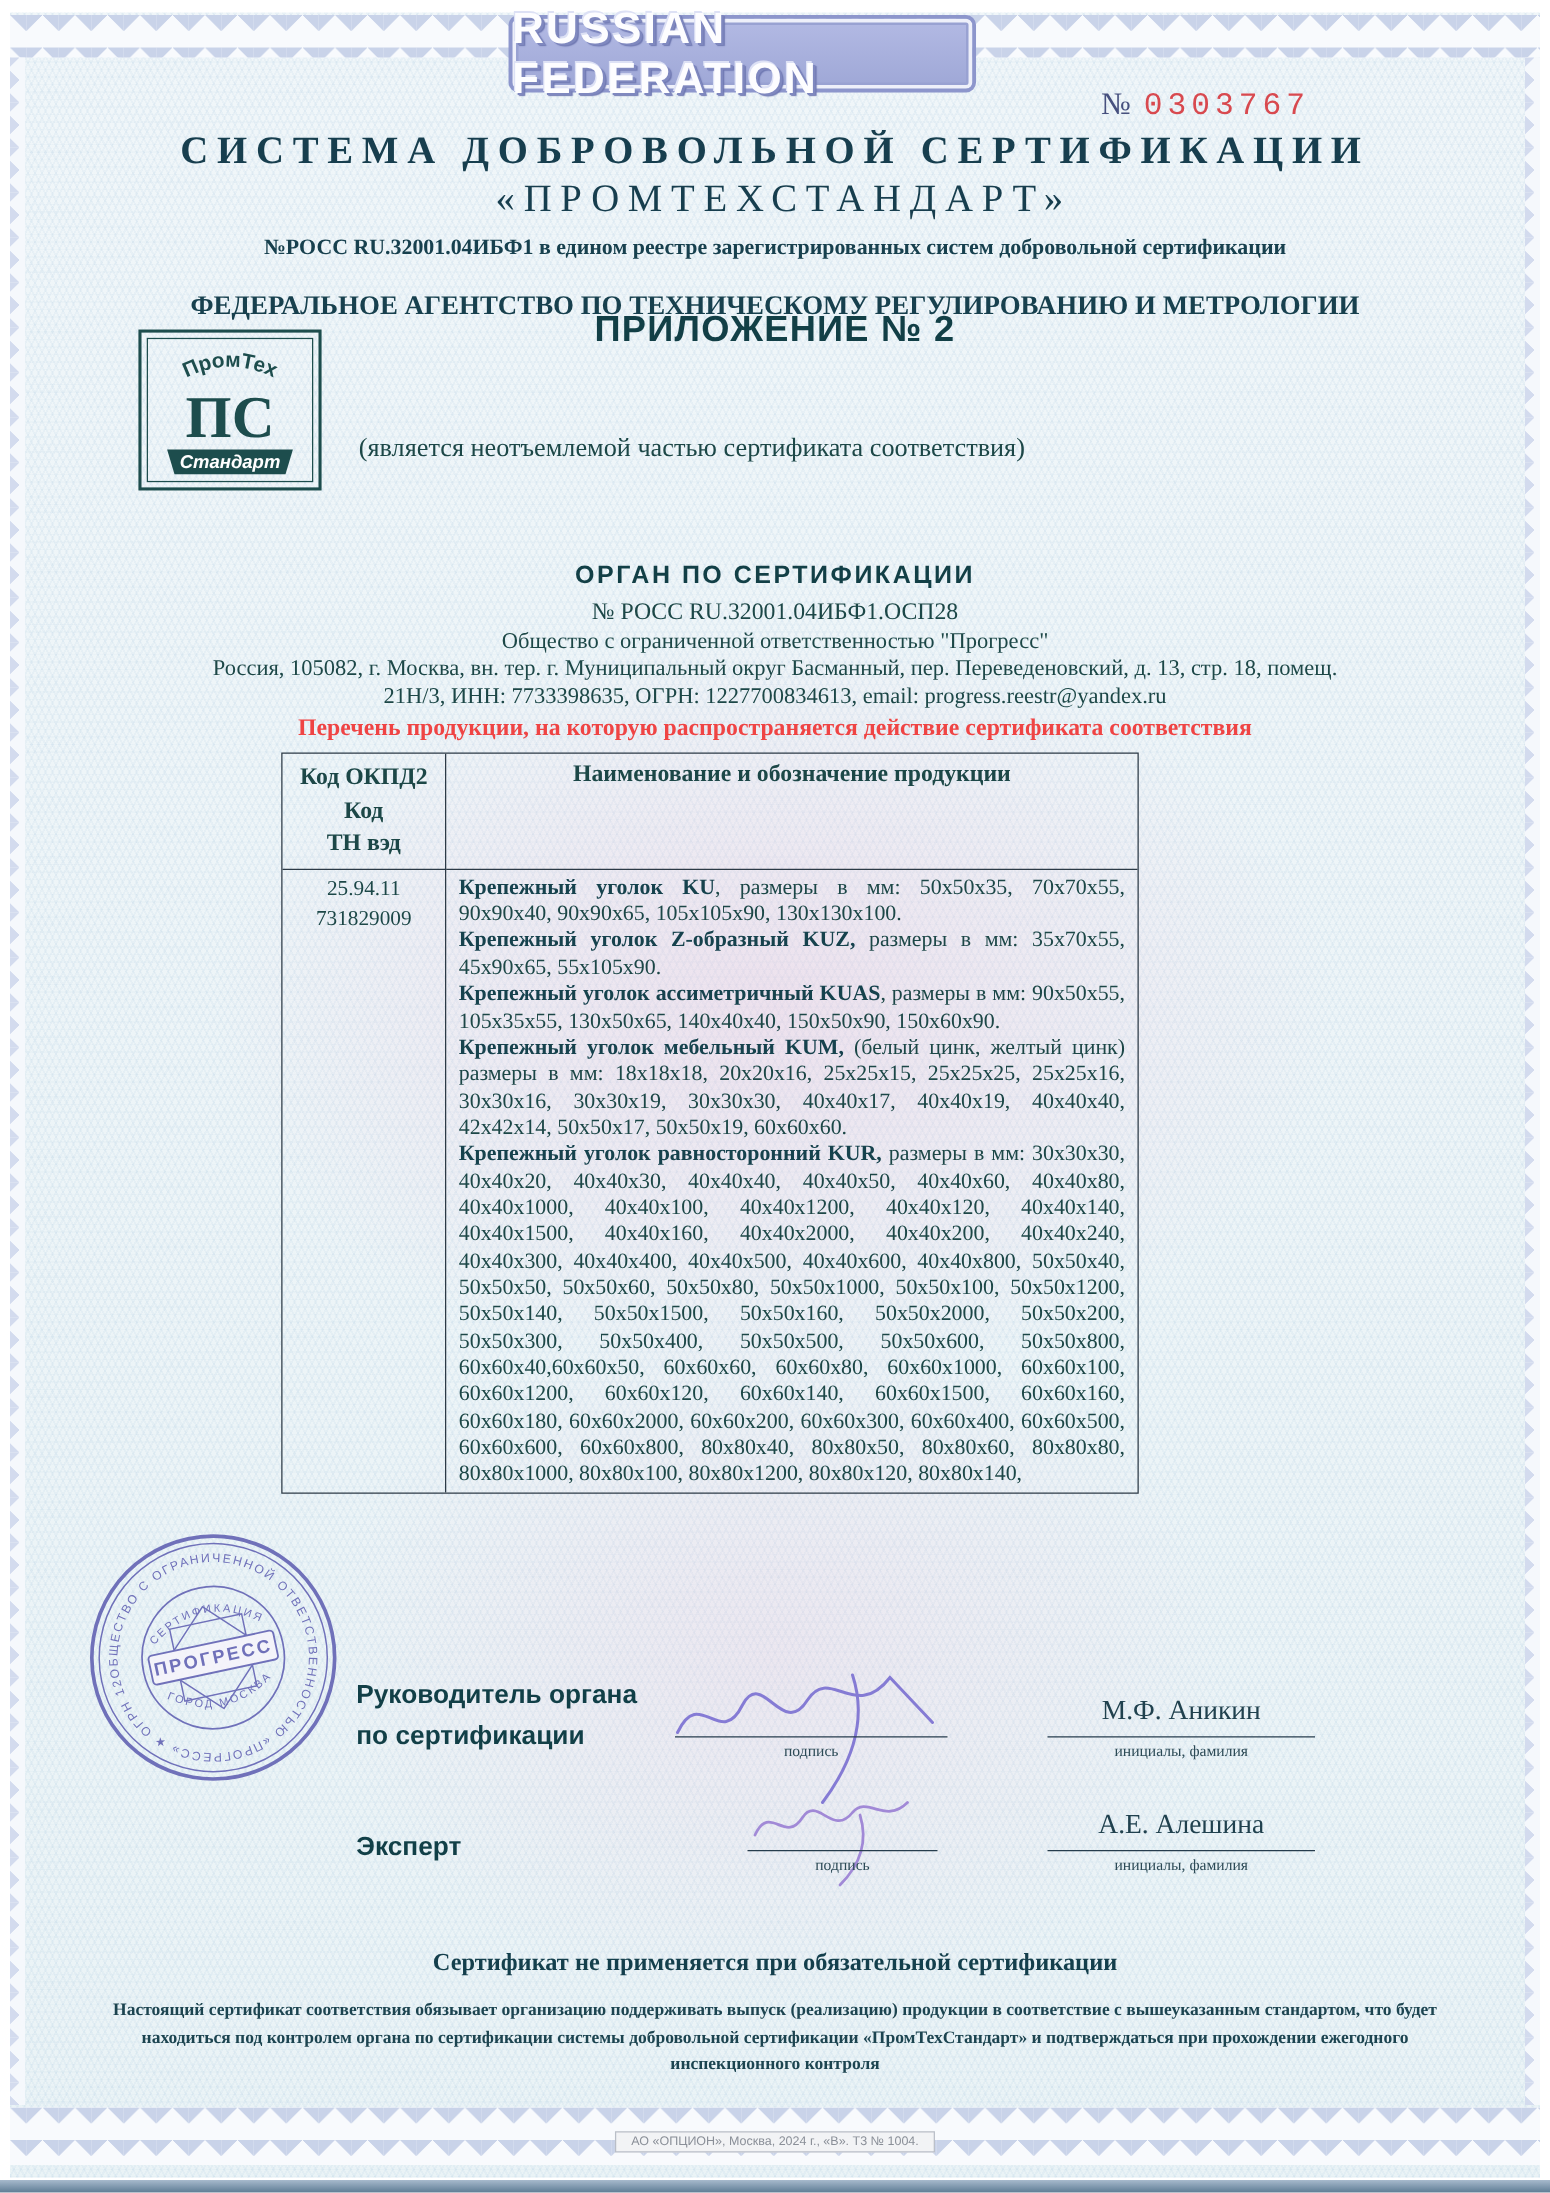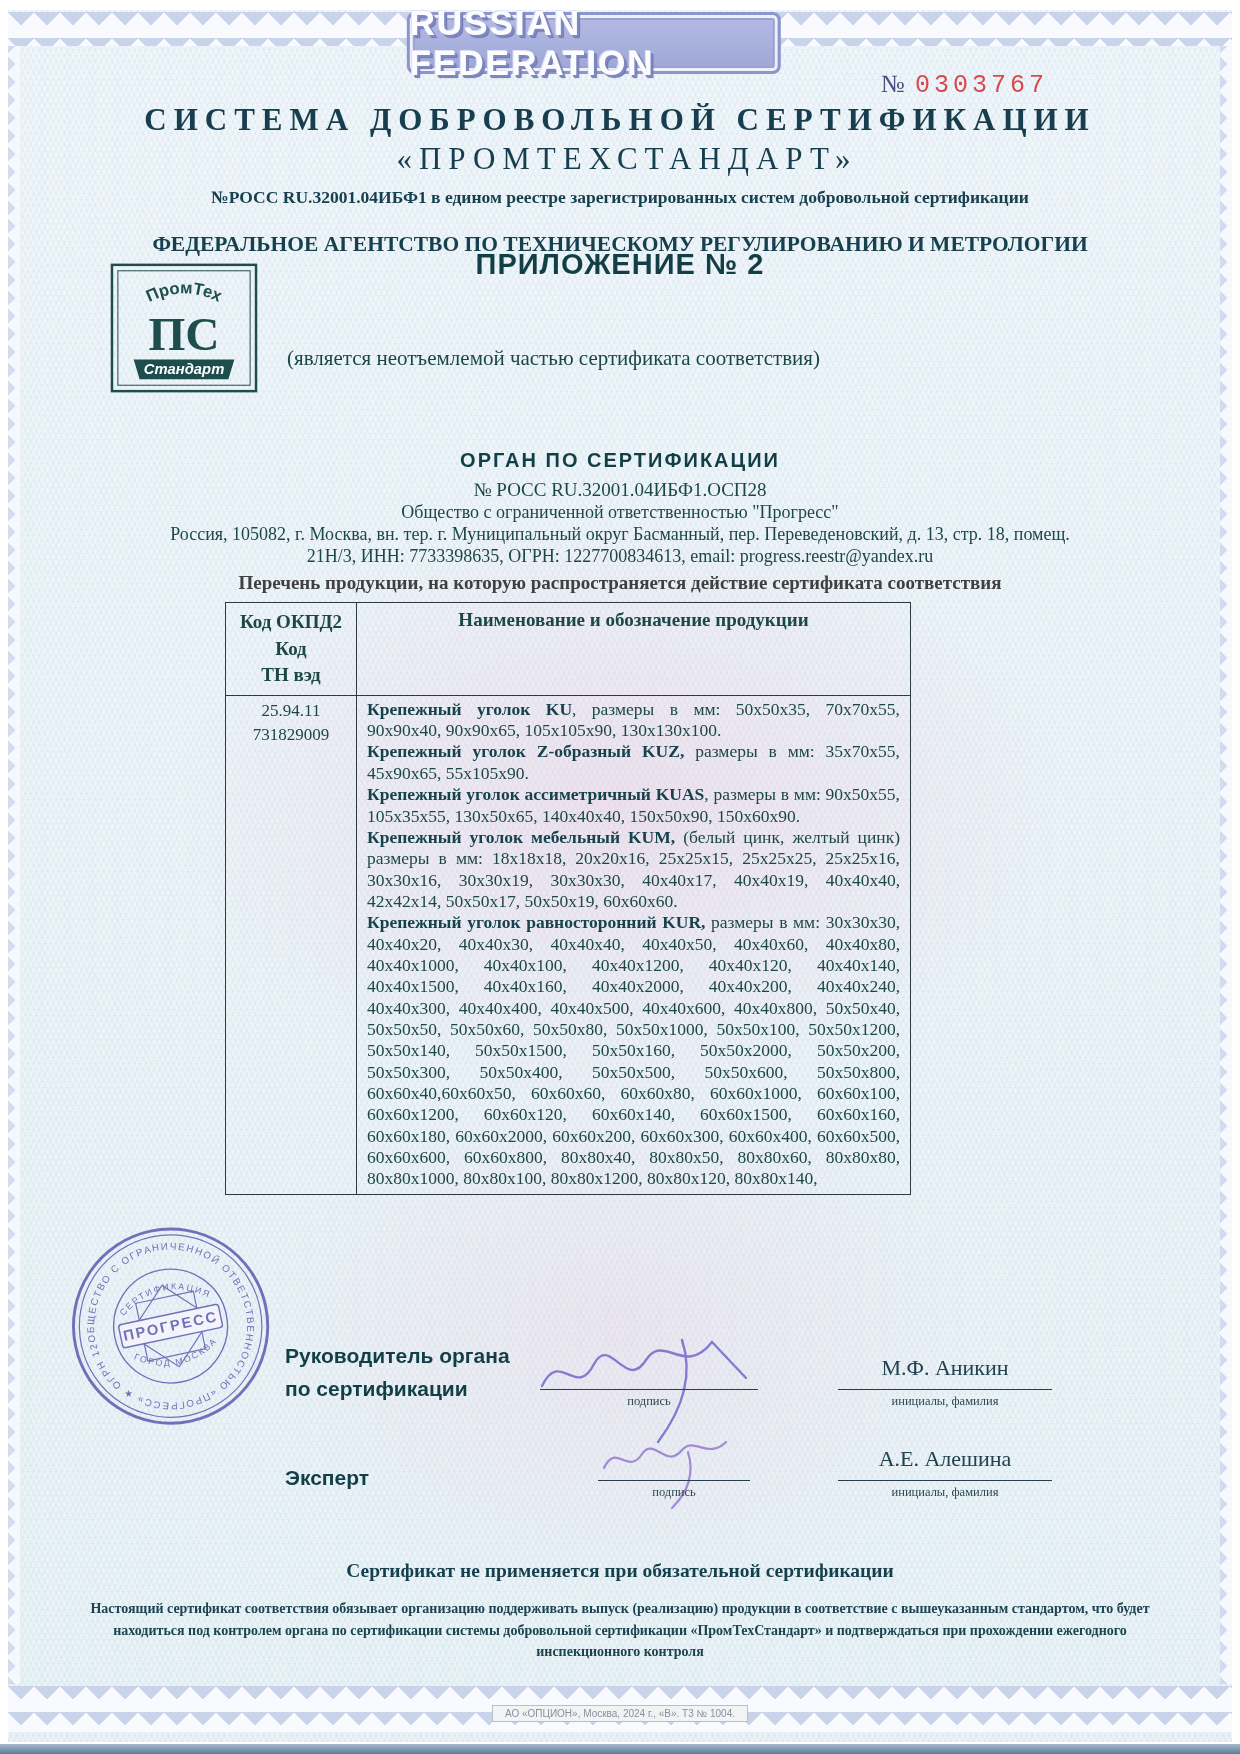--- a/index.html
+++ b/index.html
@@ -47,21 +47,21 @@
   .ref1{position:absolute;left:287px;top:314px;font-size:21px;}
   .ref2{position:absolute;left:287px;top:346px;font-size:21px;}
   .validity{position:absolute;left:287px;top:394px;font-size:21px;}
   .validity b{letter-spacing:.5px;}
 
   .organ-h{top:449px;font-family:"Liberation Sans",sans-serif;font-size:20px;font-weight:bold;letter-spacing:2px;color:#123f46;}
   .organ-no{top:479px;font-size:19px;}
   .org-name{top:502px;font-size:18px;}
   .addr1{top:524px;font-size:18px;}
   .addr2{top:546px;font-size:18px;}
-  .tbl-caption{top:572px;font-size:19px;font-weight:bold;color:#404040;}
+  .tbl-caption{top:572px;font-size:19px;font-weight:bold;color:#ef4444;}
 
   .tbl{position:absolute;left:225px;top:602px;width:684px;border:1.5px solid #2c3a46;
        display:grid;grid-template-columns:131px 1fr;background:transparent;}
   .tbl .h1{border-right:1px solid #2c3a46;border-bottom:1px solid #2c3a46;text-align:center;
        font-weight:bold;font-size:19px;line-height:1.4;padding:6px 2px;white-space:pre-line;}
   .tbl .h2{border-bottom:1px solid #2c3a46;text-align:center;font-weight:bold;font-size:19px;padding:6px 6px 48px;}
   .tbl .c1{border-right:1px solid #2c3a46;text-align:center;font-size:17px;line-height:1.45;padding:3px 2px;white-space:pre-line;}
   .tbl .c2{font-size:17px;}
   .tbl .firstrow{padding:2px 10px 3px;border-bottom:1px solid #2c3a46;font-size:17.5px;}
   .tbl .rows{padding:3px 10px 4px;}

